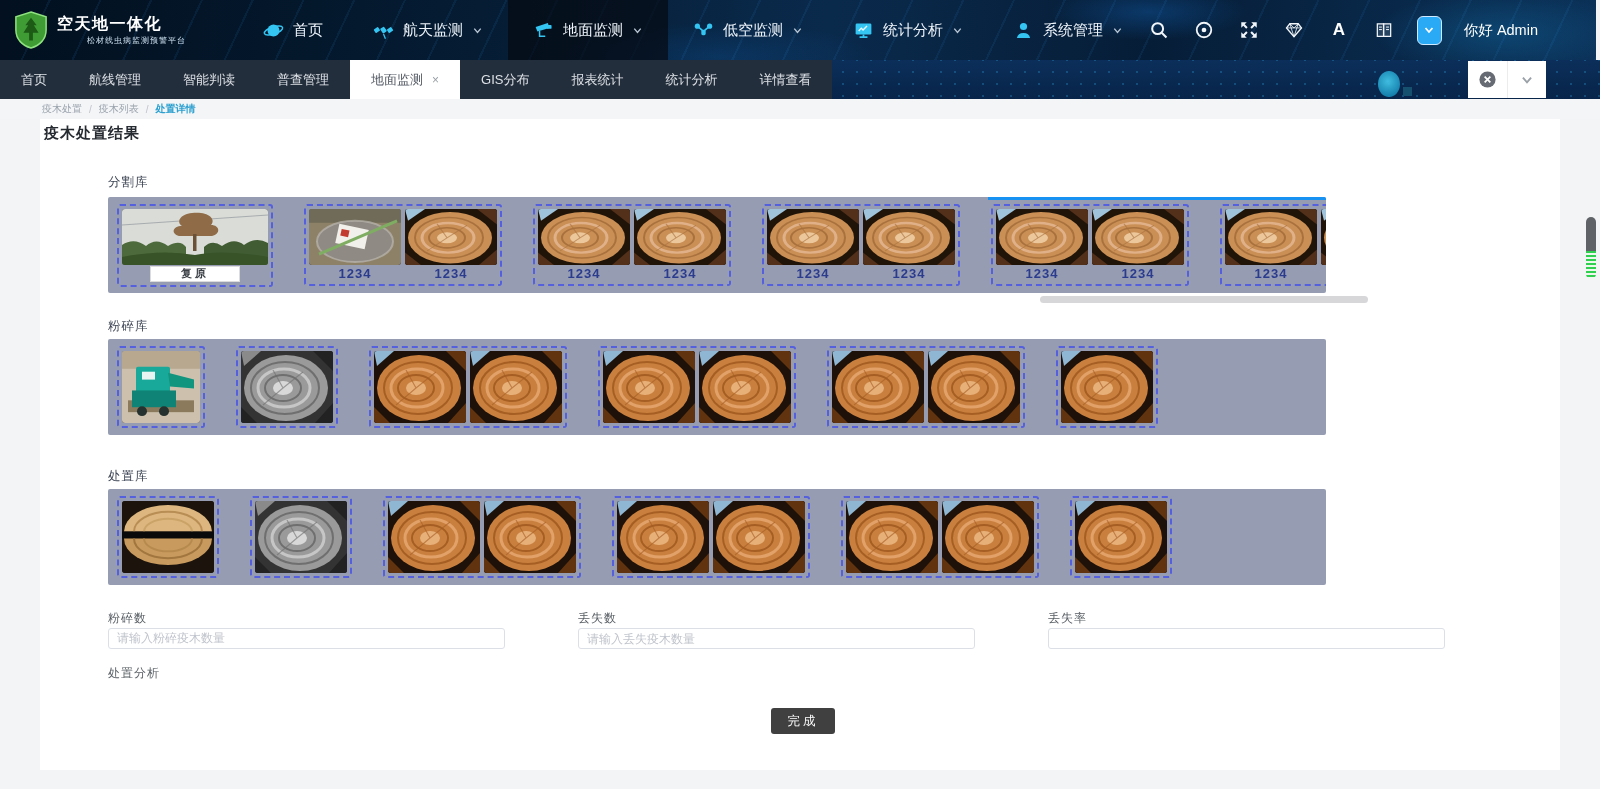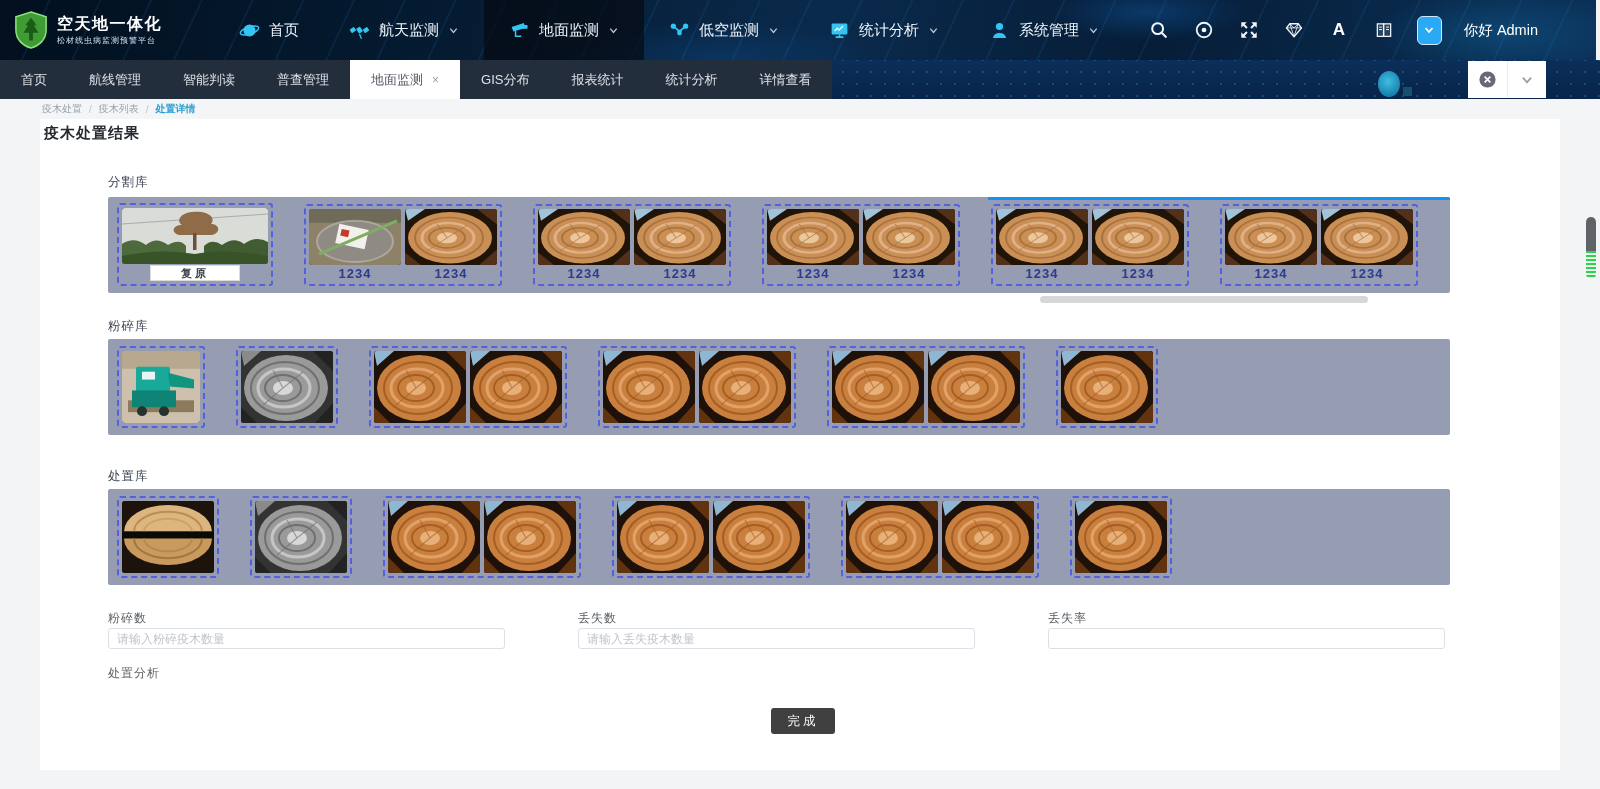--- a/index.html
+++ b/index.html
@@ -20,21 +20,21 @@
       radial-gradient(180px 60px at 94% 55%, rgba(24,160,230,.22), transparent 70%),
       linear-gradient(95deg,#02101f 0%,#051c33 30%,#0a2a4c 52%,#061d37 72%,#0b3158 100%);
   }
   .navbar::after {
     content:""; position:absolute; inset:0; pointer-events:none;
     background:repeating-linear-gradient(115deg, transparent 0 44px, rgba(40,140,220,.10) 44px 46px);
   }
   .logo { display:flex; align-items:center; gap:9px; margin-left:14px; position:relative; z-index:2; }
   .shield svg { display:block; }
   .logo-title { color:#fff; font-size:16px; font-weight:bold; letter-spacing:1.5px; line-height:18px; }
-  .logo-sub { color:#cfe3f2; font-size:8px; letter-spacing:1px; margin-top:2px; }
+  .logo-sub { color:#cfe3f2; font-size:8px; letter-spacing:1px; margin-top:2px;margin-left:30px; }
   .nav-menu { display:flex; align-items:center; margin-left:52px; height:60px; position:relative; z-index:2; }
   .nav-item { display:flex; align-items:center; gap:9px; padding:0 25px; height:60px; color:#eef4fa; font-size:15px; cursor:pointer; }
   .nav-item.active { background:rgba(6,9,16,.68); }
   .nav-ic svg { display:block; width:21px; height:21px; }
   .chev svg { display:block; }
   .nav-right { margin-left:auto; display:flex; align-items:center; gap:22px; padding-right:58px; position:relative; z-index:2; }
   .nav-actions { display:flex; align-items:center; gap:23px; }
   .action-btn { width:22px; height:22px; display:flex; align-items:center; justify-content:center; background:none; border:none; padding:0; cursor:pointer; }
   .font-a { color:#fff; font-weight:bold; font-size:17px; line-height:20px; }
   .user-btn { width:25px; height:29px; border-radius:6px; background:#2aa9f5; border:1.5px solid #cfeaff; display:flex; align-items:center; justify-content:center; cursor:pointer; padding:0; }
@@ -64,22 +64,22 @@
     display:flex; align-items:center; padding-left:42px; font-size:10px; }
   .bc-item { color:#9aa3ad; cursor:pointer; }
   .bc-sep { color:#c0c4cc; margin:0 7px; }
   .bc-current { color:#2ba0d0; font-weight:bold; }
 
   
   .card { position:absolute; top:119px; left:40px; width:1520px; height:651px; background:#fff; }
   .page-title { position:absolute; left:4px; top:5px; margin:0; font-size:15px; font-weight:bold; color:#262a31; letter-spacing:1px; }
   .sec-label { position:absolute; left:68px; font-size:12.5px; color:#3c4353; letter-spacing:1px; }
 
-  .lib { position:absolute; left:68px; width:1342px; height:96px; background:#969cb2; border-radius:2px;
-    display:flex; align-items:flex-end; gap:31px; padding:7px 9px; overflow:hidden; }
+  .lib { position:absolute; left:68px; width:1218px; height:96px; background:#969cb2; border-radius:2px;
+    display:flex; align-items:center; gap:31px; padding:7px 9px; overflow:hidden; }
   .blue-line { position:absolute; left:880px; top:0; width:462px; height:3px; background:#1791f2; }
   .group { border:2px dashed #5560de; border-radius:3px; display:flex; gap:4px; padding:3px; flex:none; position:relative; }
   .group.col { flex-direction:column; gap:1px; }
   .cell { display:flex; flex-direction:column; align-items:center; }
   .thumb { border-radius:3px; overflow:hidden; background:#222; flex:none; }
   .thumb svg { display:block; width:100%; height:100%; }
   .pair-label { height:16px; line-height:17px; font-size:13px; font-weight:bold; color:#2b3c8f; letter-spacing:1px; }
   .restore-btn { width:90px; height:16px; align-self:center; background:#fff; border:1px solid #dcdcdc;
     font-size:11px; font-weight:bold; color:#3a3f45; letter-spacing:3px; line-height:13px;
     display:flex; align-items:center; justify-content:center; cursor:pointer; padding:0;
@@ -851,21 +851,21 @@
 <ellipse cx="42" cy="37" rx="18" ry="13" fill="none" stroke="#a65e23" stroke-width="2"></ellipse>
 <ellipse cx="42" cy="37" rx="10" ry="7" fill="#e8b079"></ellipse>
 <path d="M42 37L22 54M42 37L62 21M42 37L32 19" stroke="#a65e23" stroke-width="1.2" opacity="0.6"></path>
 </svg>
             </div>
           </div>
         </div>
       </div>
 
     <label class="f-label" style="left:68px; top:491px">粉碎数</label>
-    <input class="f-input" style="left: 68px; top: 509px;" placeholder="请输入粉碎疫木数量">
+    <input class="f-input" style="left: 68px; top: 509px; font-family: Liberation Serif, serif;" placeholder="请输入粉碎疫木数量">
     <label class="f-label" style="left:538px; top:491px">丢失数</label>
     <input class="f-input" style="left: 538px; top: 509px;" placeholder="请输入丢失疫木数量">
     <label class="f-label" style="left:1008px; top:491px">丢失率</label>
     <input class="f-input" style="left: 1008px; top: 509px;" placeholder="">
 
     <label class="f-label" style="left:68px; top:546px">处置分析</label>
 
     <button class="submit">完成</button>
   </main>
 

